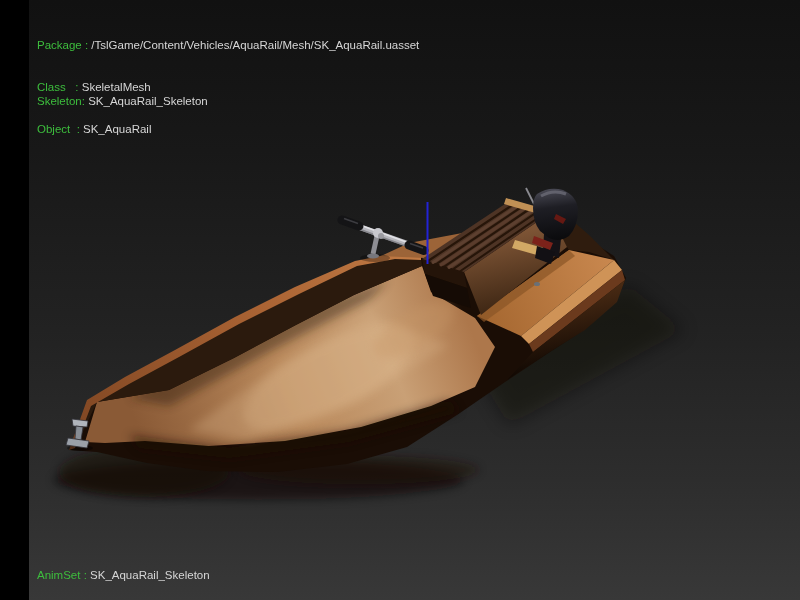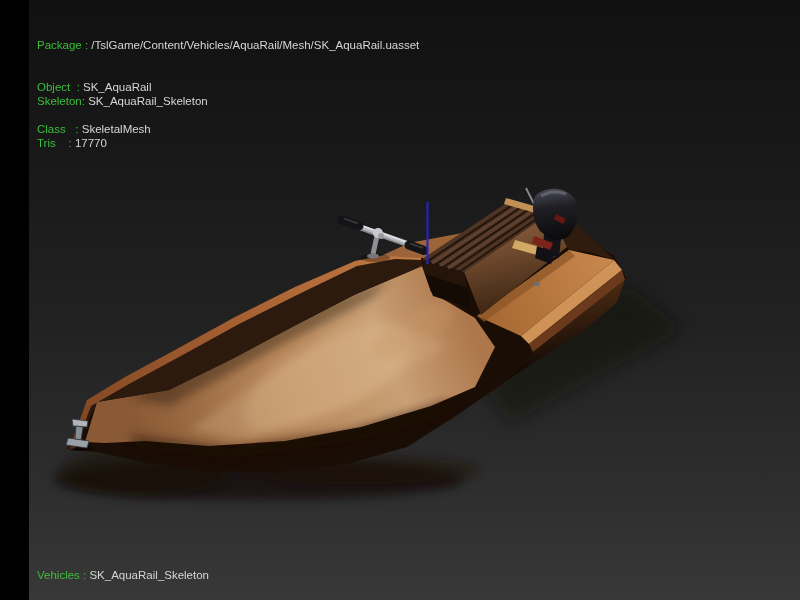--- a/index.html
+++ b/index.html
@@ -160,28 +160,27 @@
     <g>
       <ellipse cx="51" cy="448" rx="13" ry="3" fill="#000" opacity="0.4"></ellipse>
       <polygon points="43,419 59,421 58,427 44,426" fill="#b0b5bc" stroke="#34343a" stroke-width="0.8"></polygon>
       <polygon points="47,426 54,427 52,440 46,439" fill="#878d95" stroke="#34343a" stroke-width="0.8"></polygon>
       <polygon points="39,438 60,441 58,448 37,445" fill="#9aa0a8" stroke="#34343a" stroke-width="0.8"></polygon>
     </g>
   </svg>
 
   <div class="hud" id="hud-top">
     <div class="line"><span class="lbl">Package : </span><span class="val">/TslGame/Content/Vehicles/AquaRail/Mesh/SK_AquaRail.uasset</span></div>
+    <div class="line"><span class="lbl">Class   : </span><span class="val">SkeletalMesh</span></div>
     <div class="line"><span class="lbl">Object  : </span><span class="val">SK_AquaRail</span></div>
-    <div class="line"><span class="lbl">Class   : </span><span class="val">SkeletalMesh</span></div>
   </div>
 
   <div class="hud" id="hud-mesh">
     <div class="line"><span class="lbl">Skeleton: </span><span class="val">SK_AquaRail_Skeleton</span></div>
-    <div class="line"><span class="lbl">Tris    : </span><span class="val">17770</span></div>
   </div>
 
   <div class="hud" id="hud-anim">
-    <div class="line"><span class="lbl">Vehicles : </span><span class="val">SK_AquaRail_Skeleton</span></div>
+    <div class="line"><span class="lbl">AnimSet : </span><span class="val">SK_AquaRail_Skeleton</span></div>
     
     
   </div>
 
 </div>
 
 </body></html>

